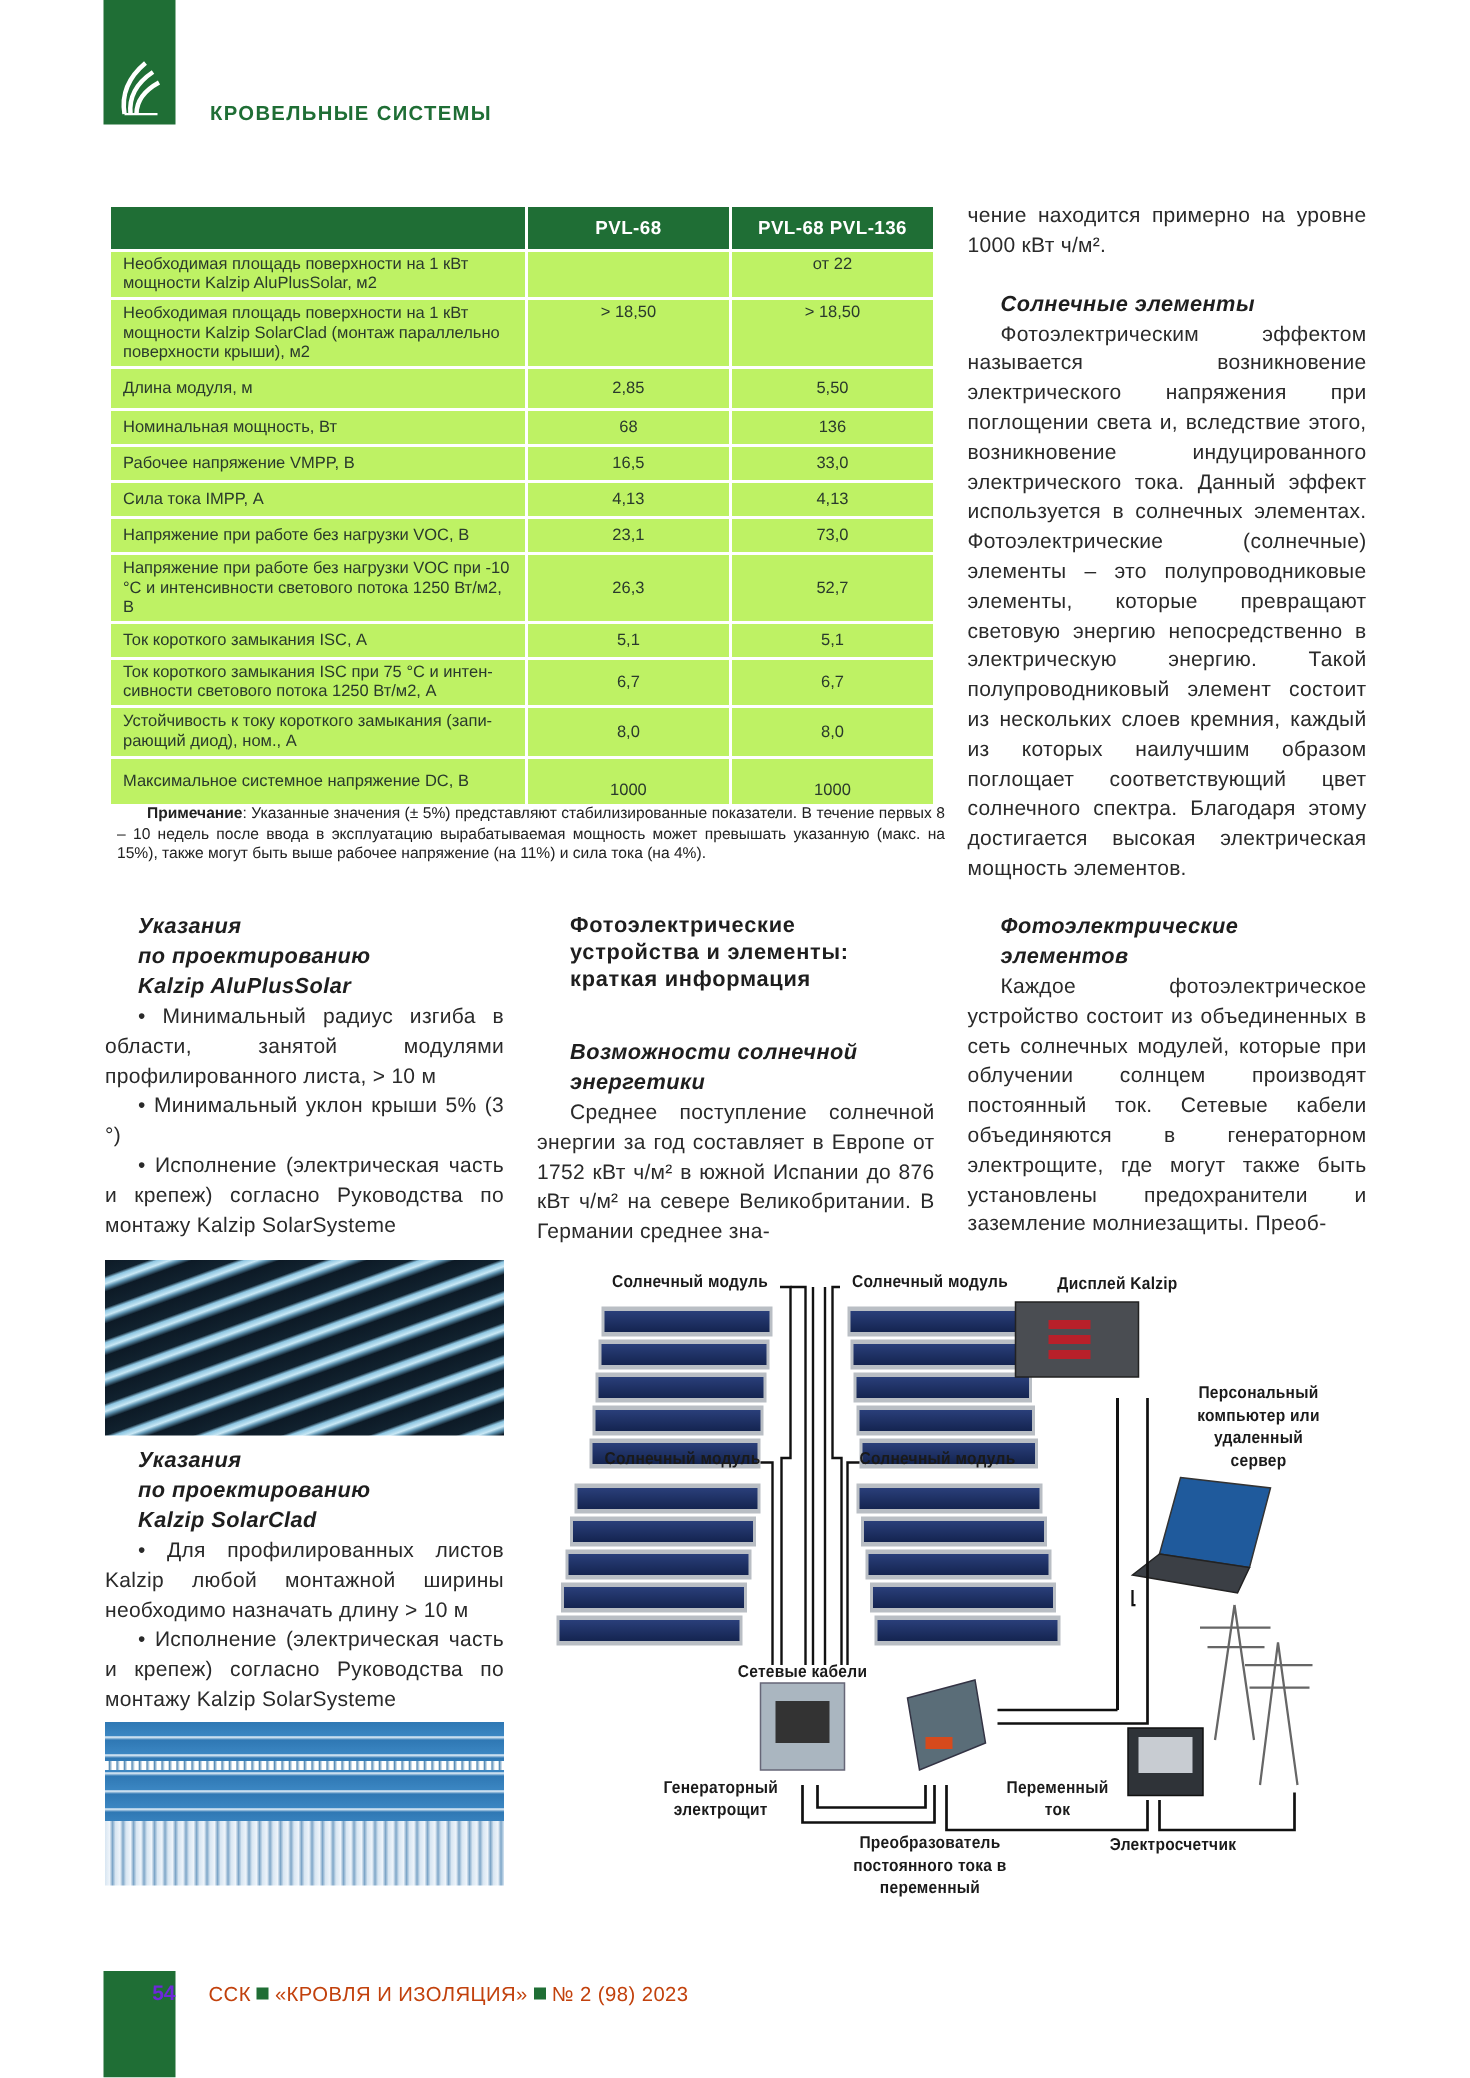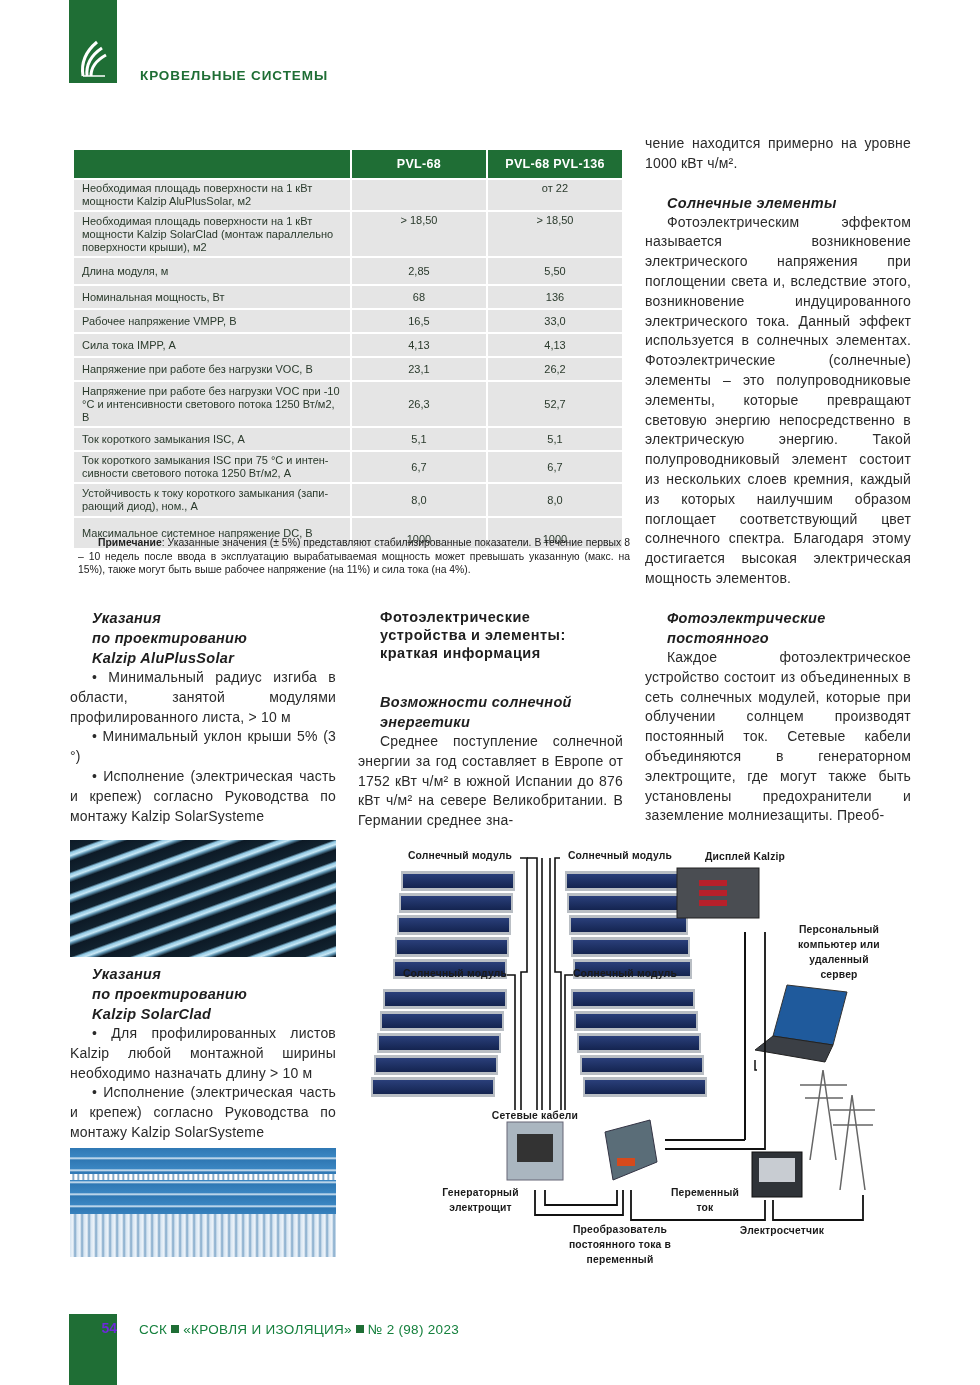--- a/index.html
+++ b/index.html
@@ -2,23 +2,23 @@
 <html><head>
 <meta charset="utf-8">
 <style>
   html, body { margin:0; padding:0; background:#fff; }
   body { width:980px; height:1385px; position:relative; overflow:hidden; font-family:"Liberation Sans", sans-serif; color:#222; }
   .abs { position:absolute; }
   .logo-bar { left:69px; top:0; width:48px; height:83px; background:#1f6e35; }
   .logo-bar svg { position:absolute; left:6px; top:38px; }
   .section-title { left:140px; top:68px; font-weight:bold; font-size:13.5px; letter-spacing:0.9px; color:#1f6e35; }
 
-  table.spec { position:absolute; left:72px; top:148px; width:552px; border-collapse:separate; border-spacing:2px; font-size:11px; }
+  table.spec { position:absolute; left:72px; top:136px; width:552px; border-collapse:separate; border-spacing:2px; font-size:11px; }
   table.spec th { background:#1f6e35; color:#fff; font-weight:bold; font-size:12.5px; height:26px; letter-spacing:0.3px; text-align:center; }
-  table.spec td { background:#e5e5e5; color:#2a3a2c; vertical-align:middle; padding:2px 8px; line-height:13px;margin-left:17px; }
+  table.spec td { background:#bef264; color:#2a3a2c; vertical-align:middle; padding:2px 8px; line-height:13px;margin-left:17px; }
   table.spec td.param { width:268px; }
   table.spec td.val { text-align:center; width:122px; }
   .note { left:78px; top:536px; width:552px; font-size:10.4px; line-height:13.6px; color:#222; text-indent:20px; text-align:justify; }
   .note b { font-weight:bold; }
 
   .col { position:absolute; font-size:14px; line-height:19.8px; color:#2a2a2a; text-align:justify; letter-spacing:0.2px; }
   .col p { margin:0; text-indent:22px; }
   .col p.noind { text-indent:0; }
   .h-it { font-weight:bold; font-style:italic; font-size:14.5px; color:#1e1e1e; margin:0 0 0 22px; line-height:20px; letter-spacing:0.3px; }
   .h-bold { font-weight:bold; font-size:14.5px; color:#1e1e1e; margin:0 0 0 22px; line-height:18px; letter-spacing:0.5px; position:relative; }
@@ -32,21 +32,21 @@
       repeating-linear-gradient(90deg,#d8e6f2 0px,#eef4fa 3px,#7ea6c8 5px,#d8e6f2 7px);
   }
   .photo2 .top { position:absolute; left:0; top:0; width:100%; height:66px; background:repeating-linear-gradient(180deg,#2f78b4 0px,#3b86c2 9px,#e8f2fa 10px,#2f78b4 12px); }
   .photo2 .rail { position:absolute; left:0; top:26px; width:100%; height:6px; background:repeating-linear-gradient(90deg,#fff 0,#fff 2px,#5c8fb8 3px,#fff 5px); }
 
   .diagram { position:absolute; left:355px; top:840px; width:570px; height:420px; }
   .dlabel { position:absolute; font-size:11.5px; font-weight:bold; color:#1a1a1a; text-align:center; line-height:15px; letter-spacing:0.2px; transform:scaleX(0.9); transform-origin:center; }
 
   .footer-bar { left:69px; top:1314px; width:48px; height:71px; background:#1f6e35; }
   .page-num { left:69px; top:1320px; width:48px; text-align:right; font-weight:bold; color:#6d28d9; font-size:14px; }
-  .footer-text { left:139px; top:1322px; font-size:13.5px; color:#15803d; letter-spacing:0.3px; }
+  .footer-text { left:139px; top:1322px; font-size:13.5px; color:#c2410c; letter-spacing:0.3px; }
   .sq { display:inline-block; width:8px; height:8px; background:#1f6e35; margin:0 4px 1px 4px; }
 </style>
 </head>
 <body>
 
 <div class="abs logo-bar">
   <svg width="38" height="40" viewBox="0 0 38 40">
     <path d="M8 38 C6 26 10 14 22 4" stroke="#fff" stroke-width="3" fill="none"></path>
     <path d="M12 38 C11 28 15 18 27 10" stroke="#fff" stroke-width="3" fill="none"></path>
     <path d="M16 38 C16 30 20 23 31 17" stroke="#fff" stroke-width="3" fill="none"></path>
@@ -90,21 +90,21 @@
         <td class="val">33,0</td>
       </tr>
       <tr style="height: 22px;">
         <td class="param">Сила тока IMPP, А</td>
         <td class="val">4,13</td>
         <td class="val">4,13</td>
       </tr>
       <tr style="height: 22px;">
         <td class="param">Напряжение при работе без нагрузки VOC, В</td>
         <td class="val">23,1</td>
-        <td class="val">26,2</td>
+        <td class="val">73,0</td>
       </tr>
       <tr style="height: 44px;">
         <td class="param">Напряжение при работе без нагрузки VOC при -10 °С и интенсивности светового потока 1250 Вт/м2, В</td>
         <td class="val">26,3</td>
         <td class="val">52,7</td>
       </tr>
       <tr style="height: 22px;">
         <td class="param">Ток короткого замыкания ISC, А</td>
         <td class="val">5,1</td>
         <td class="val">5,1</td>
@@ -167,21 +167,21 @@
     <div>краткая информация</div>
   </div>
   <div style="height:30px"></div>
   <div class="h-it">Возможности солнечной</div>
   <div class="h-it">энергетики</div>
   <p>Среднее поступление солнечной энергии за год составляет в Европе от 1752 кВт ч/м² в южной Испании до 876 кВт ч/м² на севере Великобритании. В Германии среднее зна-</p>
 </div>
 
 <div class="col" style="left:645px; top:608px; width:266px;">
   <div class="h-it">Фотоэлектрические</div>
-  <div class="h-it">постоянного</div>
+  <div class="h-it">элементов</div>
   <p>Каждое фотоэлектрическое устройство состоит из объединенных в сеть солнечных модулей, которые при облучении солнцем производят постоянный ток. Сетевые кабели объединяются в генераторном электрощите, где могут также быть установлены предохранители и заземление молниезащиты. Преоб-</p>
 </div>
 
 <div class="diagram">
   <svg width="570" height="420" viewBox="0 0 570 420" style="position:absolute;left:0;top:0">
     <defs>
       <linearGradient id="pan" x1="0" y1="0" x2="0" y2="1">
         <stop offset="0" stop-color="#2a3f7a"></stop>
           <stop offset="1" stop-color="#142450"></stop>
       </linearGradient>

